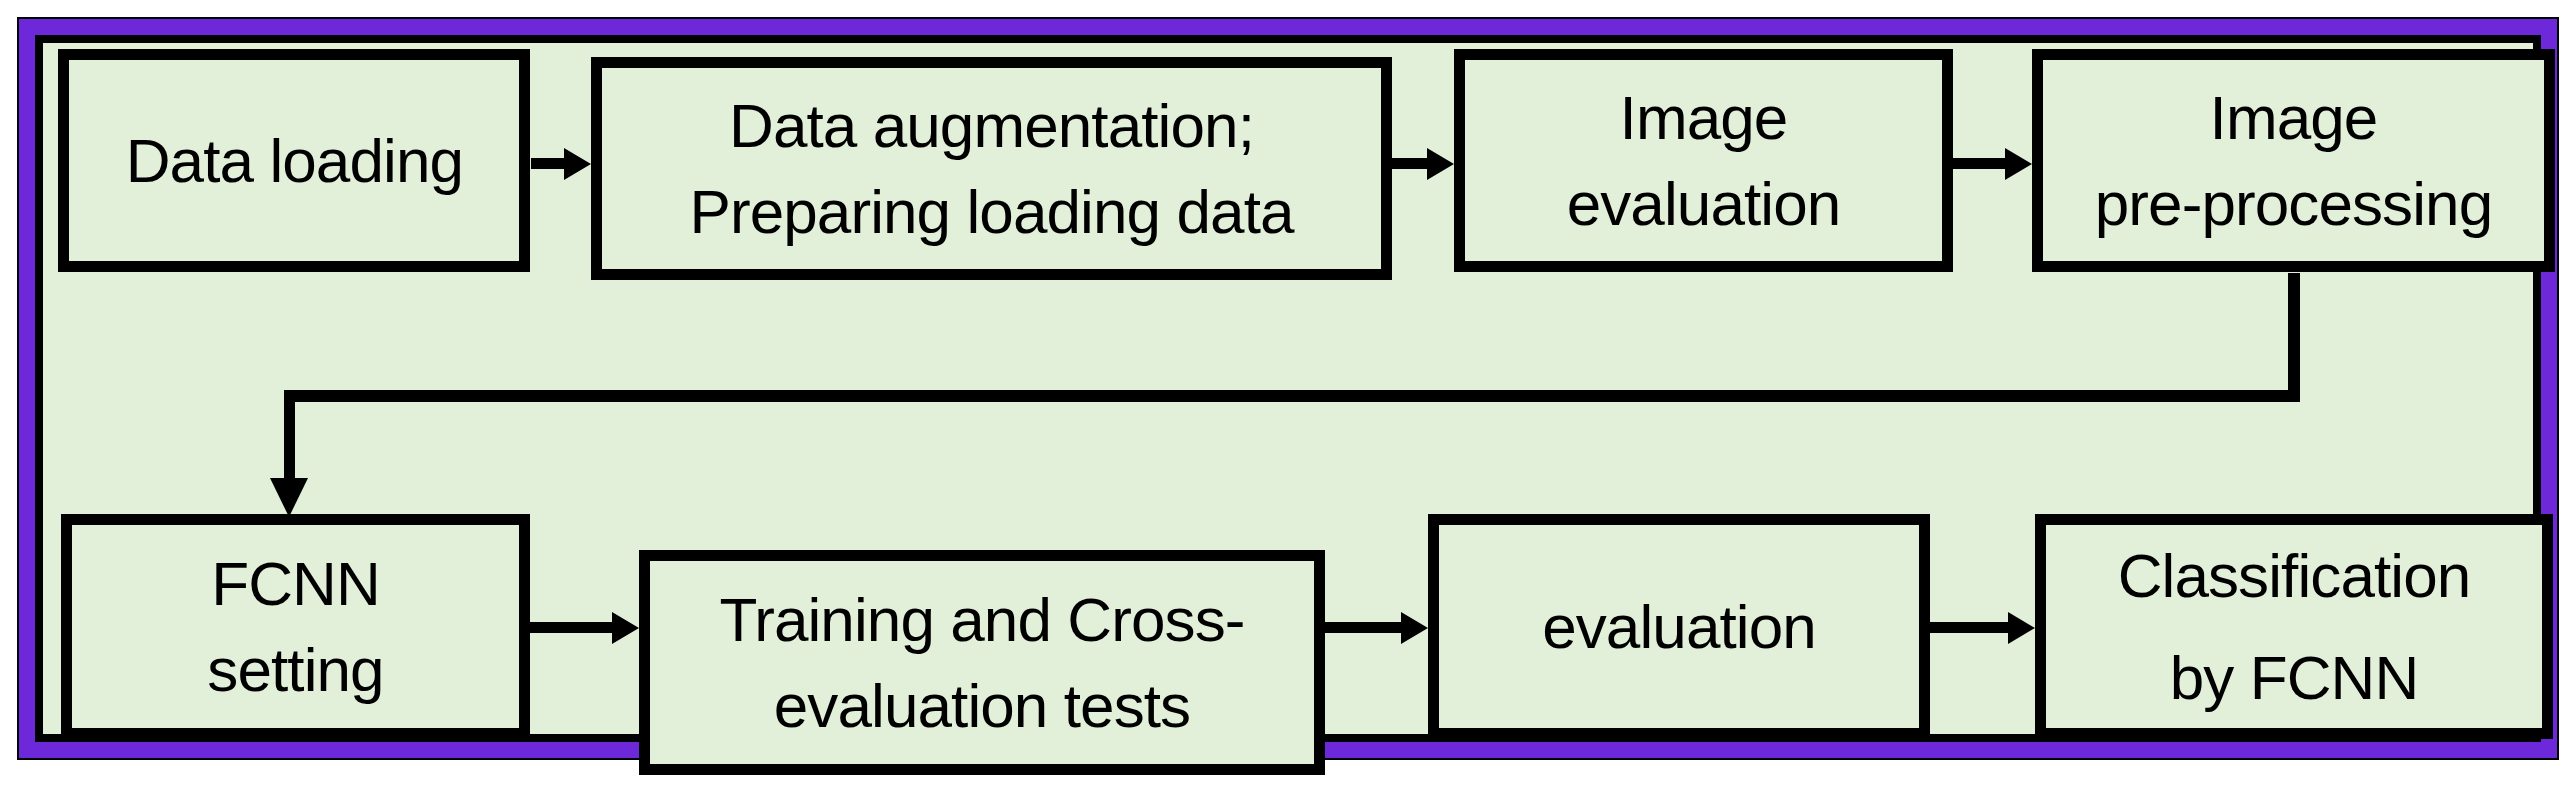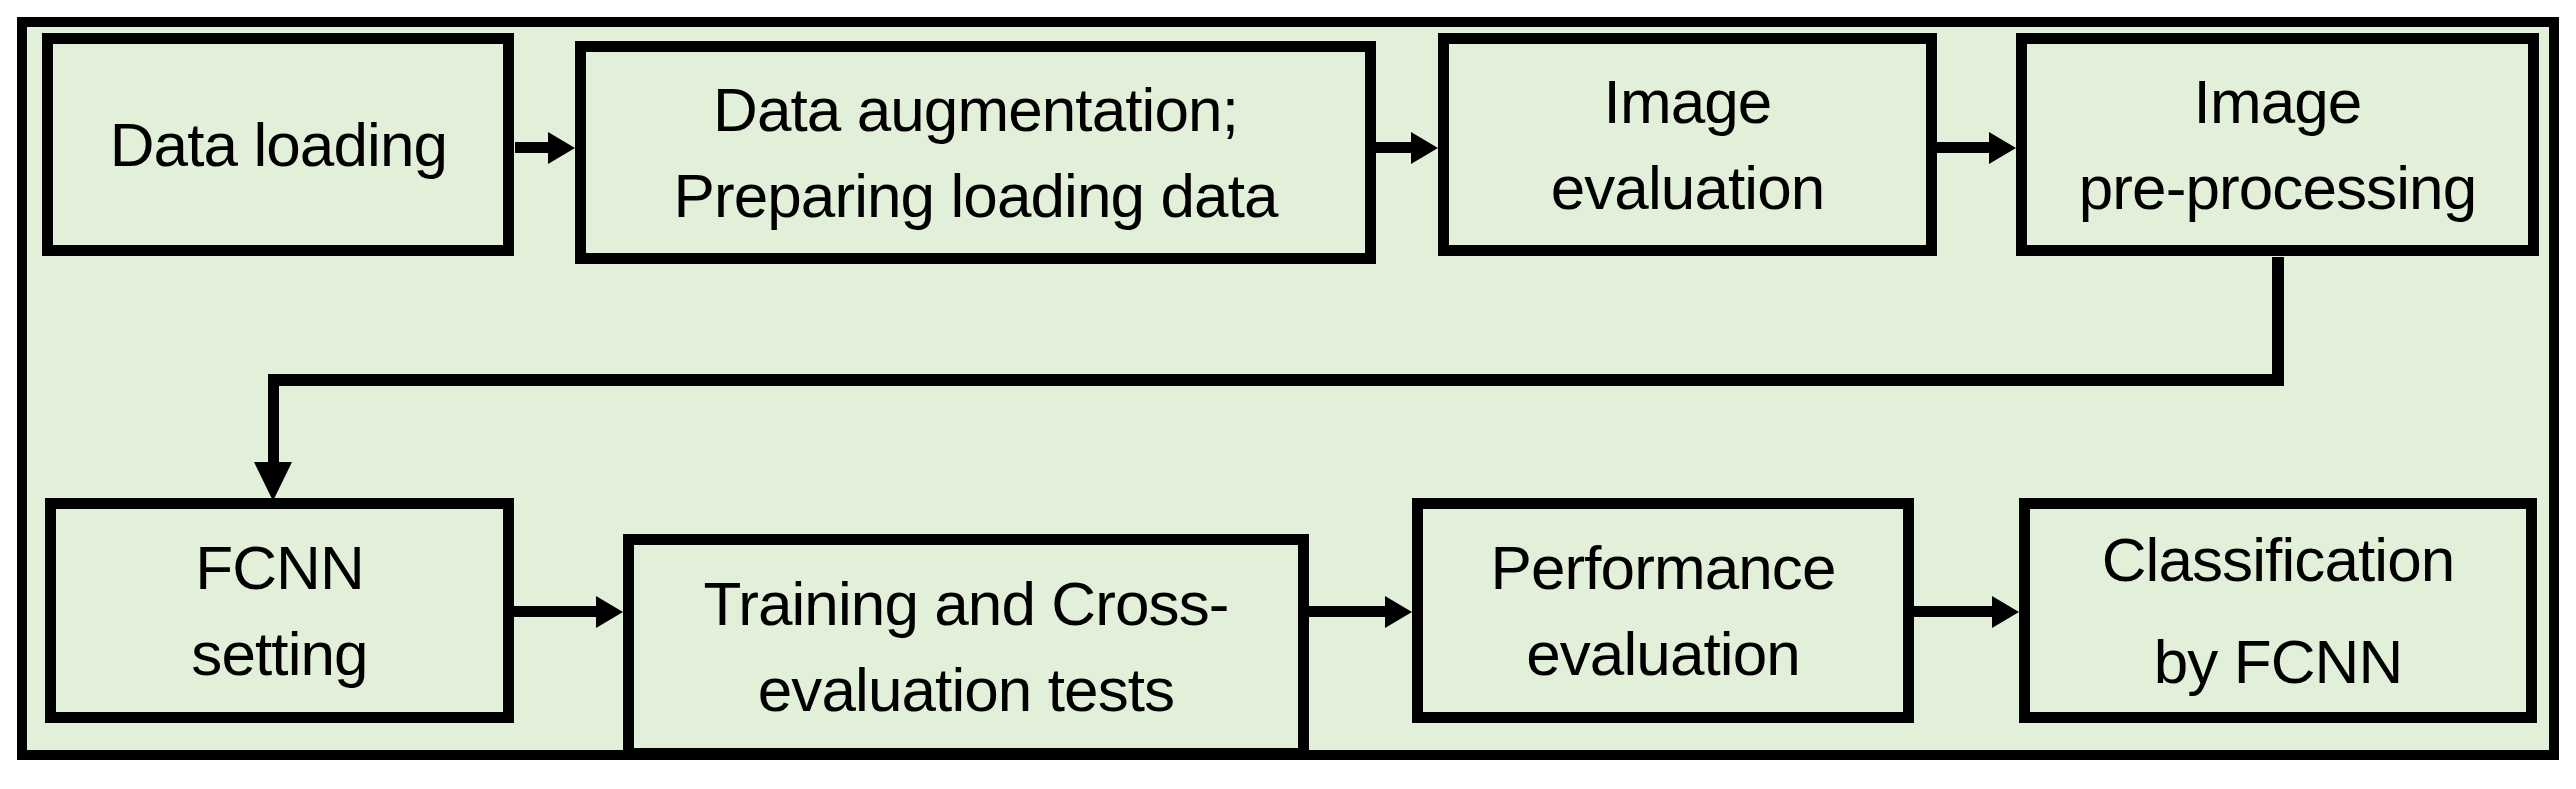--- a/index.html
+++ b/index.html
@@ -16,21 +16,21 @@
     overflow: hidden;
   }
   
   .outer-frame {
     position: absolute;
     left: 17px;
     top: 17px;
     width: 2542px;
     height: 743px;
     border: 2.7px solid #000000;
-    padding: 0;
+    padding: 16px;
     box-sizing: border-box;
     background: #6d28d9;
   }
   .inner-frame {
     position: relative;
     width: 100%;
     height: 100%;
     border: 8.2px solid #000000;
     box-sizing: border-box;
     background: #e2efd9;
@@ -115,21 +115,20 @@
         <div>FCNN</div>
         <div>setting</div>
       </div>
 
       <div class="box row2" style="left:596px; width:686px;margin-top:36px;">
         <div>Training and Cross-</div>
         <div>evaluation tests</div>
       </div>
 
       <div class="box row2" style="left:1385px; width:502px;">
-        <div>Performance</div>
         <div>evaluation</div>
       </div>
 
       <div class="box row2" style="left:1992px; width:518px;gap:16px;">
         <div>Classification</div>
         <div>by FCNN</div>
       </div>
 
       <div class="arrow" style="left:488px; width:60px; top:104px;">
         <div class="shaft"></div>

